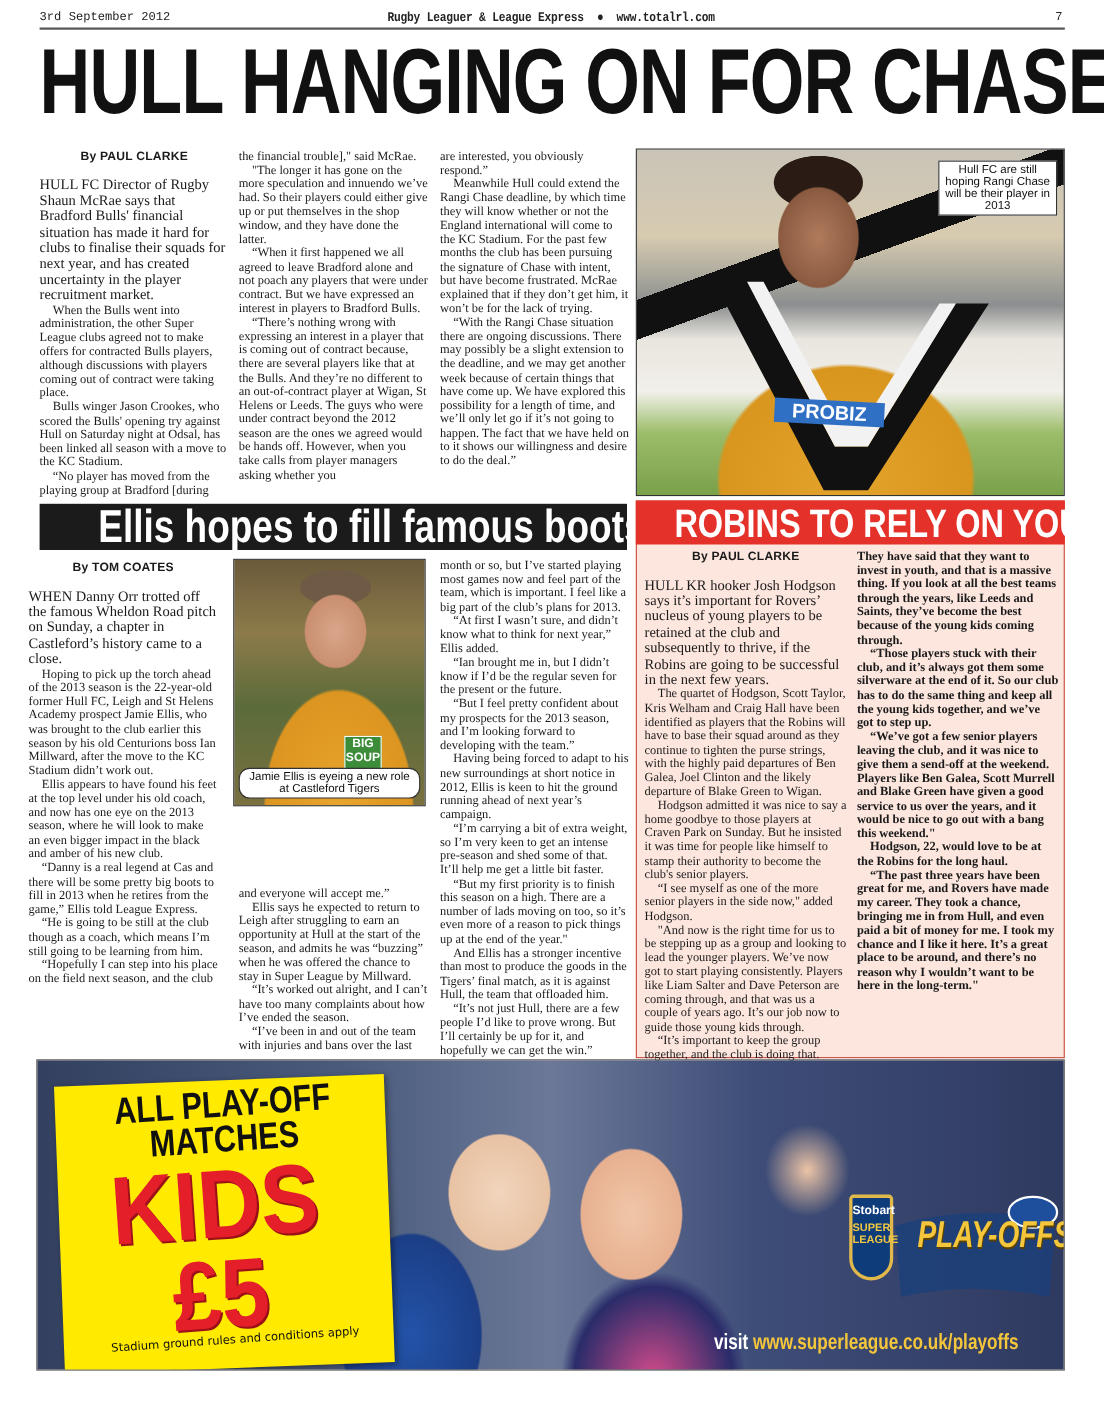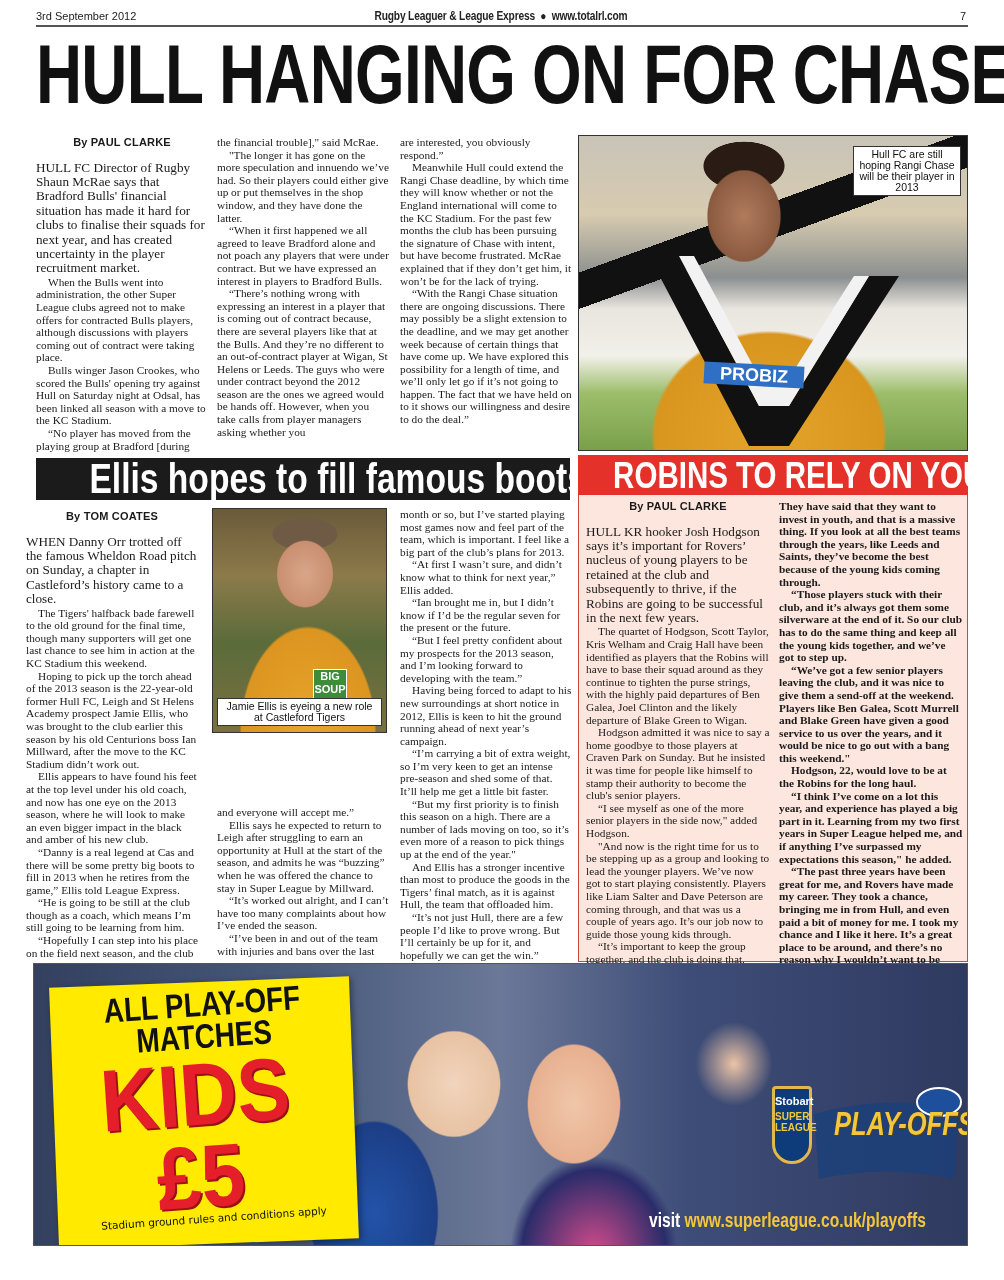--- a/index.html
+++ b/index.html
@@ -1,19 +1,19 @@
 <!DOCTYPE html>
 <html><head>
 <meta charset="utf-8">
 <style>
   * { box-sizing: border-box; margin: 0; padding: 0; }
   html, body { width: 1004px; height: 1280px; background: #ffffff; overflow: hidden; }
   body { position: relative; font-family: "Liberation Serif", serif; color: #1a1a1a; }
 
-  .masthead { position: absolute; left: 36px; top: 7px; width: 930px; height: 18px; font-family: Liberation Sans, sans-serif; font-size: 11px; color: #222; }
+  .masthead { position: absolute; left: 36px; top: 7px; width: 930px; height: 18px; font-family: Liberation Mono, monospace; font-size: 11px; color: #222; }
   .masthead .date { position: absolute; left: 0; top: 3px; }
   .masthead .center { position: absolute; left: 0; width: 100%; text-align: center; top: 2px; font-weight: bold; font-size: 12px; letter-spacing: -0.2px; transform: scaleX(0.85); }
   .masthead .page { position: absolute; right: 0; top: 3px; }
   .rule { position: absolute; left: 36px; top: 25px; width: 932px; height: 2px; background: #555; }
 
   .headline { position: absolute; left: 36px; top: 26px; font-family: "Liberation Sans", sans-serif; font-weight: bold; font-size: 84px; line-height: 96px; letter-spacing: -1px; color: #111; transform: scaleX(0.76); transform-origin: left top; white-space: nowrap; }
 
   .col { position: absolute; font-size: 11.3px; line-height: 12.6px; text-align: left; }
   .col p { text-indent: 12px; }
   .col p.noind { text-indent: 0; }
@@ -116,31 +116,30 @@
   <div class="chase-sponsor">PROBIZ</div>
   <div class="caption" style="right:6px; top:10px; width:108px;">Hull FC are still hoping Rangi Chase will be their player in 2013</div>
 </div>
 
 <div class="ellis-bar"></div>
 <h2 class="ellis-title">Ellis hopes to fill famous boots</h2>
 
 <div class="col" style="left:26px; top:510px; width:172px;">
   <div class="byline">By TOM COATES</div>
   <p class="intro">WHEN Danny Orr trotted off the famous Wheldon Road pitch on Sunday, a chapter in Castleford’s history came to a close.</p>
-  <p>The Tigers' halfback bade farewell to the old ground for the final time, though many supporters will get one last chance to see him in action at the KC Stadium this weekend.</p>
   <p>Hoping to pick up the torch ahead of the 2013 season is the 22-year-old former Hull FC, Leigh and St Helens Academy prospect Jamie Ellis, who was brought to the club earlier this season by his old Centurions boss Ian Millward, after the move to the KC Stadium didn’t work out.</p>
   <p>Ellis appears to have found his feet at the top level under his old coach, and now has one eye on the 2013 season, where he will look to make an even bigger impact in the black and amber of his new club.</p>
   <p>“Danny is a real legend at Cas and there will be some pretty big boots to fill in 2013 when he retires from the game,” Ellis told League Express.</p>
   <p>“He is going to be still at the club though as a coach, which means I’m still going to be learning from him.</p>
   <p>“Hopefully I can step into his place on the field next season, and the club</p>
 </div>
 
 <div class="photo ellis-photo">
   <div class="big-soup">BIG SOUP</div>
-  <div class="caption" style="left:4px; bottom:6px; width:165px;">Jamie Ellis is eyeing a new role at Castleford Tigers</div>
+  <div class="caption" style="left:4px; bottom:6px; width:165px;border-radius:10px;">Jamie Ellis is eyeing a new role at Castleford Tigers</div>
 </div>
 
 <div class="col" style="left:217px; top:806px; width:172px;">
   <p class="noind">and everyone will accept me.”</p>
   <p>Ellis says he expected to return to Leigh after struggling to earn an opportunity at Hull at the start of the season, and admits he was “buzzing” when he was offered the chance to stay in Super League by Millward.</p>
   <p>“It’s worked out alright, and I can’t have too many complaints about how I’ve ended the season.</p>
   <p>“I’ve been in and out of the team with injuries and bans over the last</p>
 </div>
 
 <div class="col" style="left:400px; top:508px; width:172px;">
@@ -167,21 +166,20 @@
   <p>“I see myself as one of the more senior players in the side now," added Hodgson.</p>
   <p>"And now is the right time for us to be stepping up as a group and looking to lead the younger players. We’ve now got to start playing consistently. Players like Liam Salter and Dave Peterson are coming through, and that was us a couple of years ago. It’s our job now to guide those young kids through.</p>
   <p>“It’s important to keep the group together, and the club is doing that.</p>
 </div>
 
 <div class="col" style="left:779px; top:500px; width:184px;font-weight:bold;">
   <p class="noind">They have said that they want to invest in youth, and that is a massive thing. If you look at all the best teams through the years, like Leeds and Saints, they’ve become the best because of the young kids coming through.</p>
   <p>“Those players stuck with their club, and it’s always got them some silverware at the end of it. So our club has to do the same thing and keep all the young kids together, and we’ve got to step up.</p>
   <p>“We’ve got a few senior players leaving the club, and it was nice to give them a send-off at the weekend. Players like Ben Galea, Scott Murrell and Blake Green have given a good service to us over the years, and it would be nice to go out with a bang this weekend."</p>
   <p>Hodgson, 22, would love to be at the Robins for the long haul.</p>
-  <p>“I think I’ve come on a lot this year, and experience has played a big part in it. Learning from my two first years in Super League helped me, and if anything I’ve surpassed my expectations this season," he added.</p>
   <p>“The past three years have been great for me, and Rovers have made my career. They took a chance, bringing me in from Hull, and even paid a bit of money for me. I took my chance and I like it here. It’s a great place to be around, and there’s no reason why I wouldn’t want to be here in the long-term."</p>
 </div>
 
 <div class="ad">
   <div class="ad-yellow"></div>
   <div class="ad-line1">ALL PLAY-OFF MATCHES</div>
   <div class="ad-kids">
     <span>KIDS</span><br>
     <span>£5</span>
   </div>

